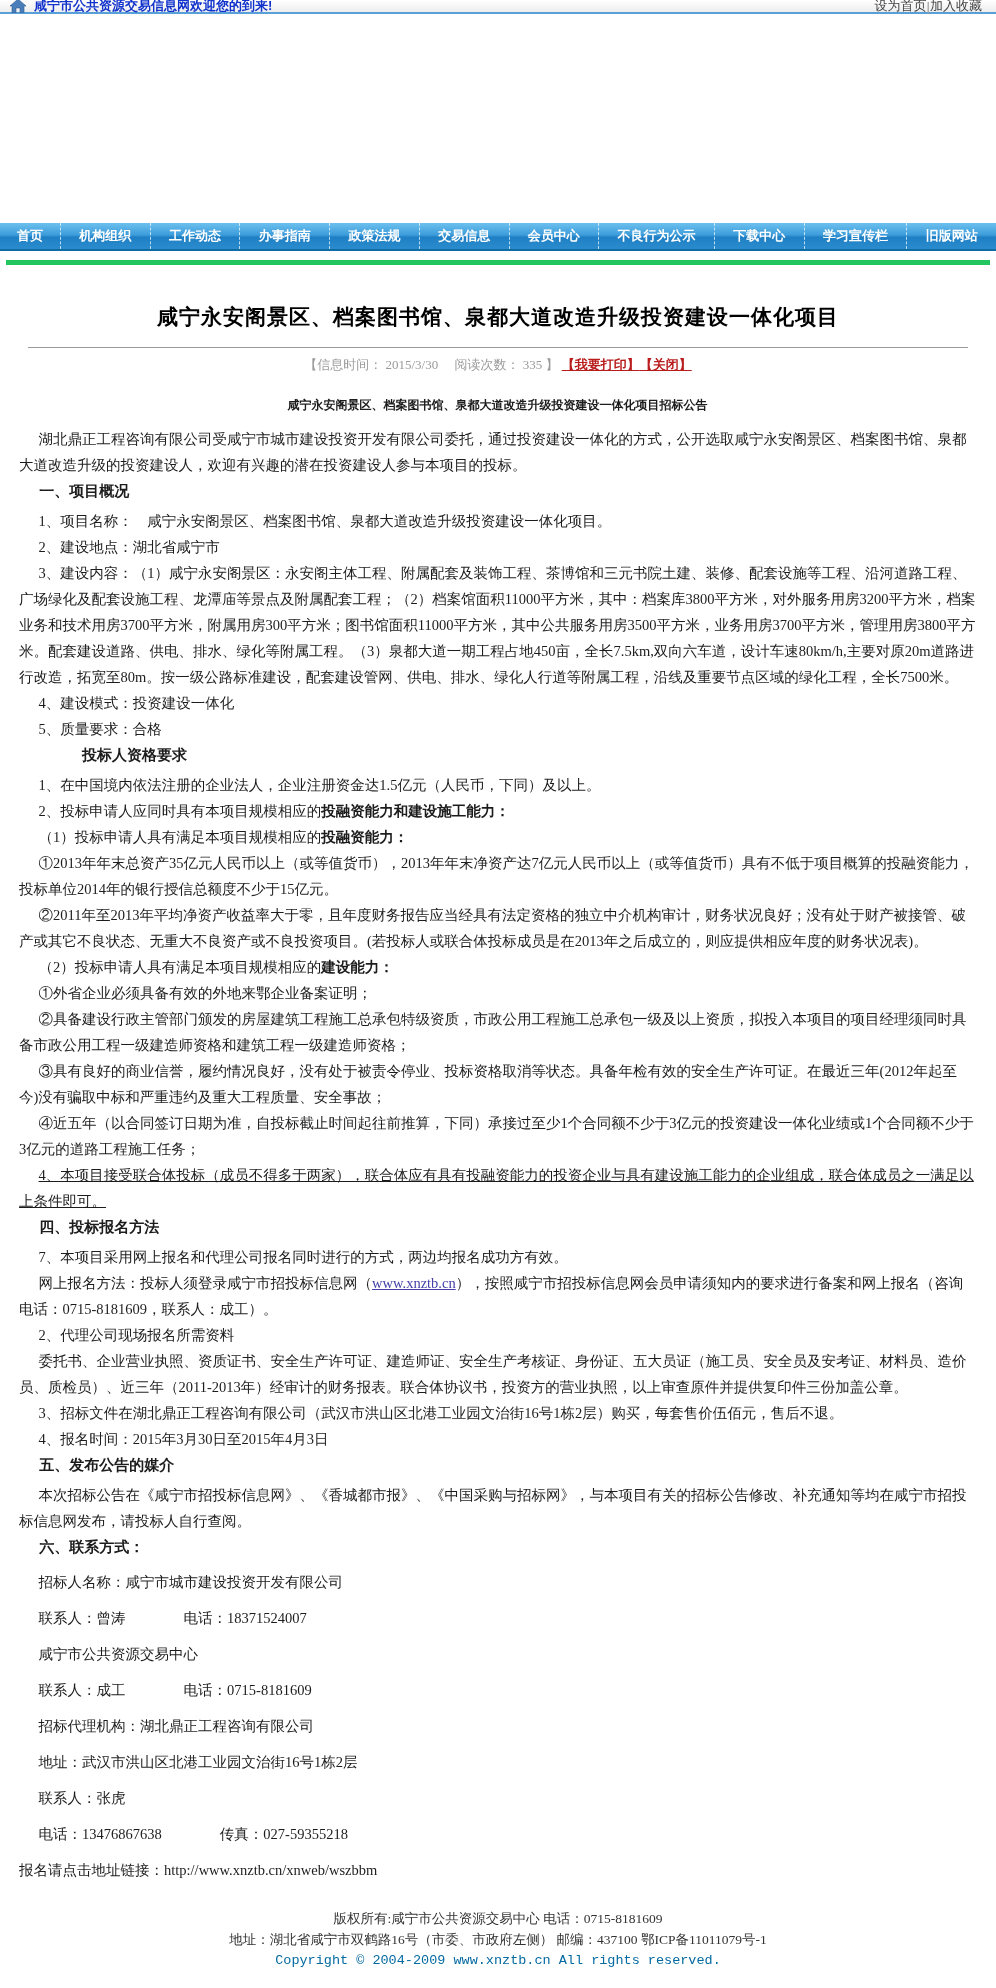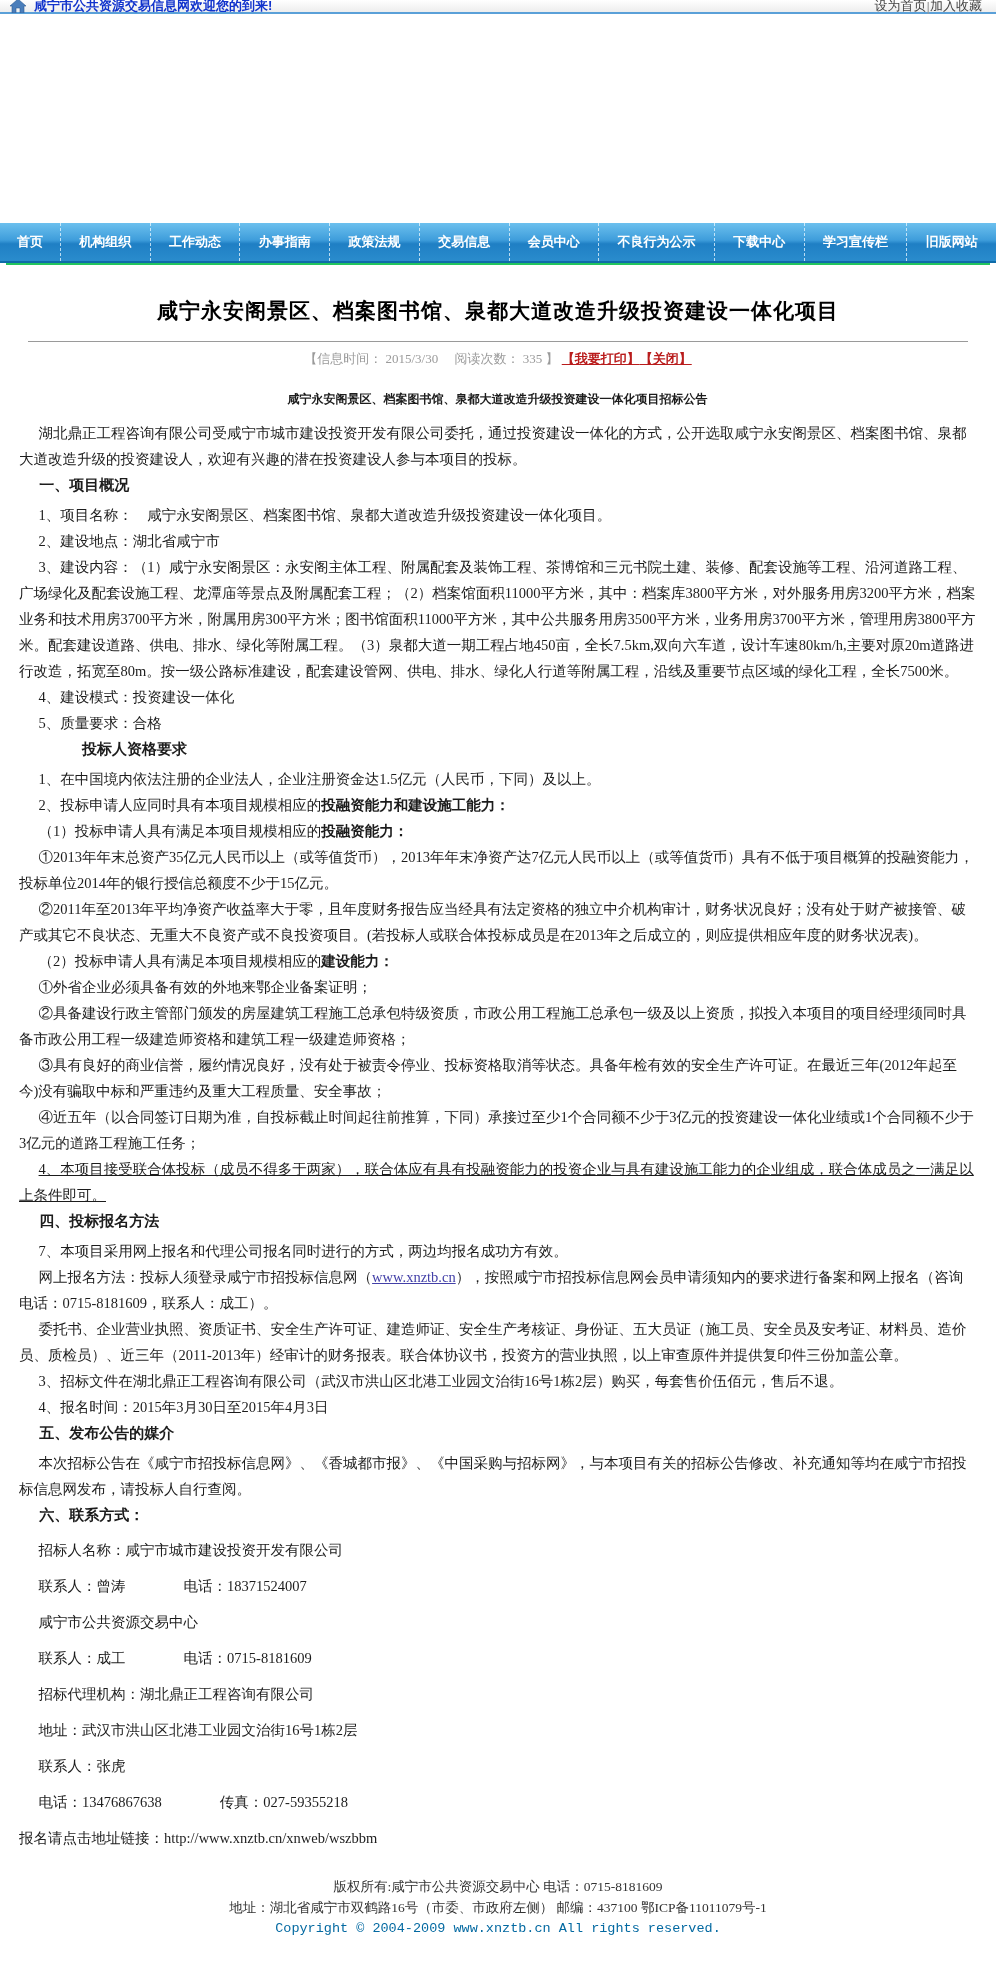--- a/index.html
+++ b/index.html
@@ -22,37 +22,37 @@
   .home-ico{ width:16px; height:14px; display:inline-block; }
   .topbar-right{ display:flex; align-items:center; gap:0; color:#444; }
   .topbar-right a{ color:#444; text-decoration:none; cursor:pointer; }
   .top-sep{ color:#999; }
 
   
   .banner{ height:209px; background:#fff; }
 
   
   .nav{
-    height:40px; display:flex; align-items:stretch;
+    height:28px; display:flex; align-items:stretch;
     background:linear-gradient(#6cc0ee 0%,#3e9ddb 45%,#1f7fc4 55%,#2a8ccd 100%);
     border-bottom:2px solid #0e6ba8;
     font-size:13px; font-weight:bold; color:#fff;
   }
   .nav-item{
     flex:1 1 auto; display:flex; align-items:center; justify-content:center;
     padding:0 6px; white-space:nowrap; cursor:pointer;
   }
   .nav-item:first-child{ flex:0 0 60px; }
   .nav-item + .nav-item{ border-left:1px dashed rgba(235,248,255,.75); }
 
   
   .content{
-    margin:0 6px 0 6px;
-    border-top:2px solid #22c55e;
-    padding-top:22px;
+    margin:9px 6px 0 6px;
+    border-top:5px solid #22c55e;
+    padding-top:28px;
   }
   .page-title{
     text-align:center; font-size:21px; font-weight:bold; letter-spacing:1px;
     color:#000; padding:10px 0 16px 0;
     font-family:"Liberation Sans","DejaVu Sans",sans-serif;
   }
   .title-rule{ border:none; border-top:1px solid #9a9a9a; margin:0 22px; }
   .infobar{
     text-align:center; font-size:13px; color:#9a9a9a; padding:8px 0 10px 0;
     font-family:"Liberation Serif","DejaVu Serif",serif;
@@ -148,20 +148,21 @@
     <p>②2011年至2013年平均净资产收益率大于零，且年度财务报告应当经具有法定资格的独立中介机构审计，财务状况良好；没有处于财产被接管、破产或其它不良状态、无重大不良资产或不良投资项目。(若投标人或联合体投标成员是在2013年之后成立的，则应提供相应年度的财务状况表)。</p>
     <p><span>（2）投标申请人具有满足本项目规模相应的</span><b class="hei">建设能力：</b></p>
     <p>①外省企业必须具备有效的外地来鄂企业备案证明；</p>
     <p>②具备建设行政主管部门颁发的房屋建筑工程施工总承包特级资质，市政公用工程施工总承包一级及以上资质，拟投入本项目的项目经理须同时具备市政公用工程一级建造师资格和建筑工程一级建造师资格；</p>
     <p>③具有良好的商业信誉，履约情况良好，没有处于被责令停业、投标资格取消等状态。具备年检有效的安全生产许可证。在最近三年(2012年起至今)没有骗取中标和严重违约及重大工程质量、安全事故；</p>
     <p>④近五年（以合同签订日期为准，自投标截止时间起往前推算，下同）承接过至少1个合同额不少于3亿元的投资建设一体化业绩或1个合同额不少于3亿元的道路工程施工任务；</p>
     <p class="ul">4、本项目接受联合体投标（成员不得多于两家），联合体应有具有投融资能力的投资企业与具有建设施工能力的企业组成，联合体成员之一满足以上条件即可。</p>
     <p class="sec">四、投标报名方法</p>
     <p>7、本项目采用网上报名和代理公司报名同时进行的方式，两边均报名成功方有效。</p>
     <p><span>网上报名方法：投标人须登录咸宁市招投标信息网（</span><a class="weblink">www.xnztb.cn</a><span>），按照咸宁市招投标信息网会员申请须知内的要求进行备案和网上报名（咨询电话：0715-8181609，联系人：成工）。</span></p>
+    <p>2、代理公司现场报名所需资料</p>
     <p>委托书、企业营业执照、资质证书、安全生产许可证、建造师证、安全生产考核证、身份证、五大员证（施工员、安全员及安考证、材料员、造价员、质检员）、近三年（2011-2013年）经审计的财务报表。联合体协议书，投资方的营业执照，以上审查原件并提供复印件三份加盖公章。</p>
     <p>3、招标文件在湖北鼎正工程咨询有限公司（武汉市洪山区北港工业园文治街16号1栋2层）购买，每套售价伍佰元，售后不退。</p>
     <p>4、报名时间：2015年3月30日至2015年4月3日</p>
     <p class="sec">五、发布公告的媒介</p>
     <p>本次招标公告在《咸宁市招投标信息网》、《香城都市报》、《中国采购与招标网》，与本项目有关的招标公告修改、补充通知等均在咸宁市招投标信息网发布，请投标人自行查阅。</p>
     <p class="sec">六、联系方式：</p>
     <p class="contact">招标人名称：咸宁市城市建设投资开发有限公司</p>
     <p class="contact">联系人：曾涛　　　　电话：18371524007</p>
     <p class="contact">咸宁市公共资源交易中心</p>
     <p class="contact">联系人：成工　　　　电话：0715-8181609</p>

